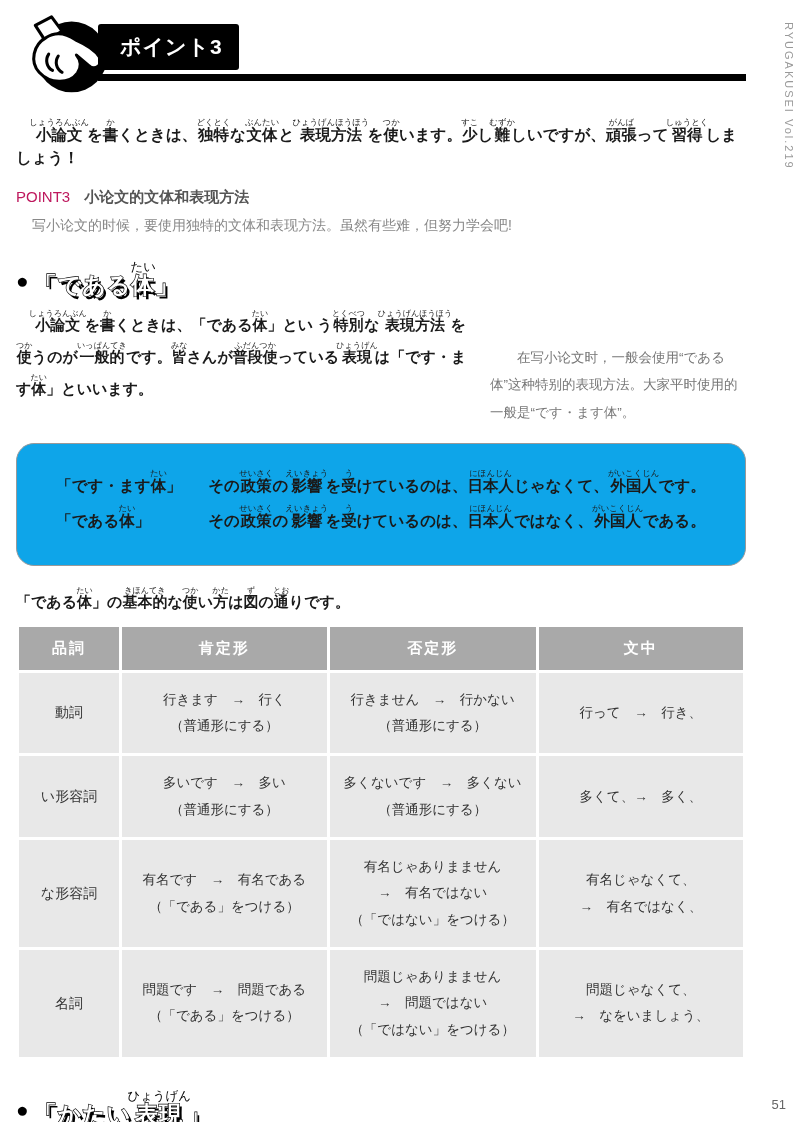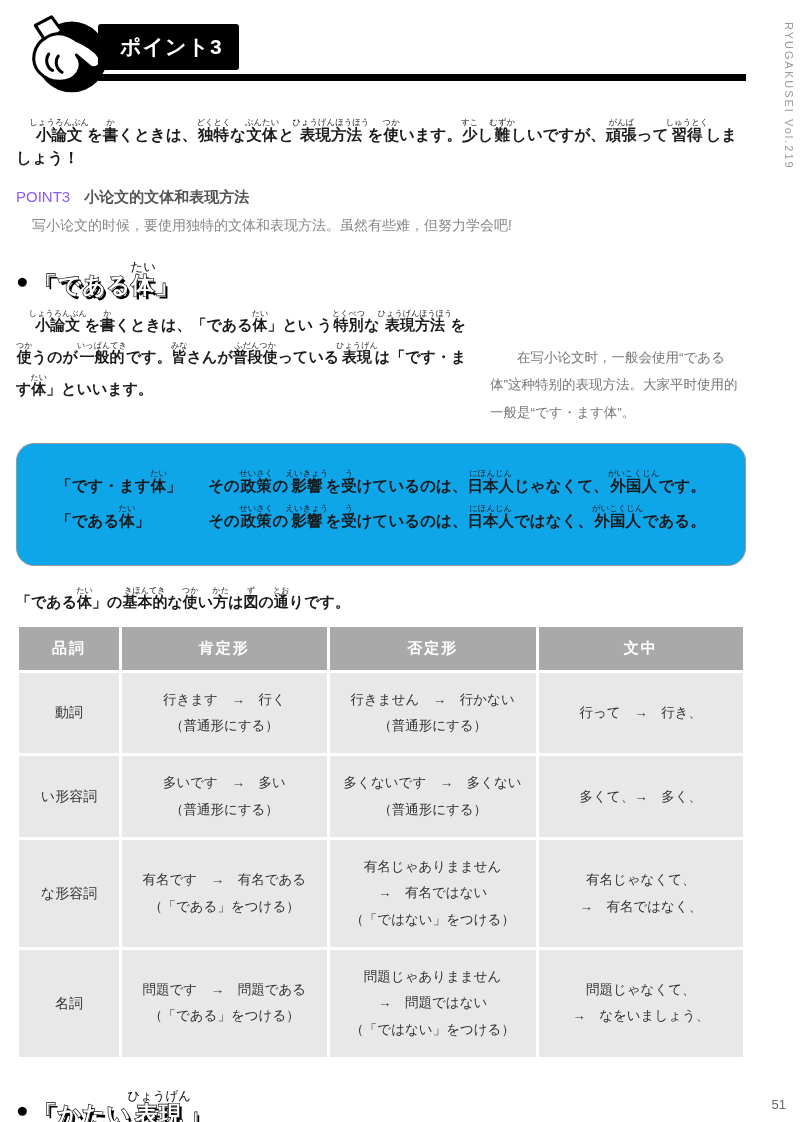--- a/index.html
+++ b/index.html
@@ -35,21 +35,21 @@
     writing-mode:vertical-rl; font-size:11px; color:#999; letter-spacing:2px;
   }
   .page-number { position:absolute; right:14px; bottom:10px; font-size:13px; color:#666;padding-left:40px; }
 
   
   .intro { margin-top:16px; font-size:15.5px; font-weight:700; line-height:1.5; }
 
   
   .p3 { margin-top:18px; }
   .p3-head { font-size:15px; }
-  .p3-label { color:#8b5cf6; font-weight:400; margin-right:10px; }
+  .p3-label { color:#be185d; font-weight:400; margin-right:10px; }
   .p3-title { color:#555; font-weight:700; }
   .p3-body { margin:10px 0 0 16px; color:#888; font-size:14px; }
 
   
   .sec-heading { display:flex; align-items:center; gap:5px; margin-top:26px; }
   .bullet { font-size:21px; line-height:1; color:#000; }
   .outline-text {
     font-size:23px; font-weight:900; letter-spacing:1px;
     color:#fff; -webkit-text-stroke:1.3px #000; paint-order:stroke fill;
     text-shadow:2.5px 2.5px 0 #000;

